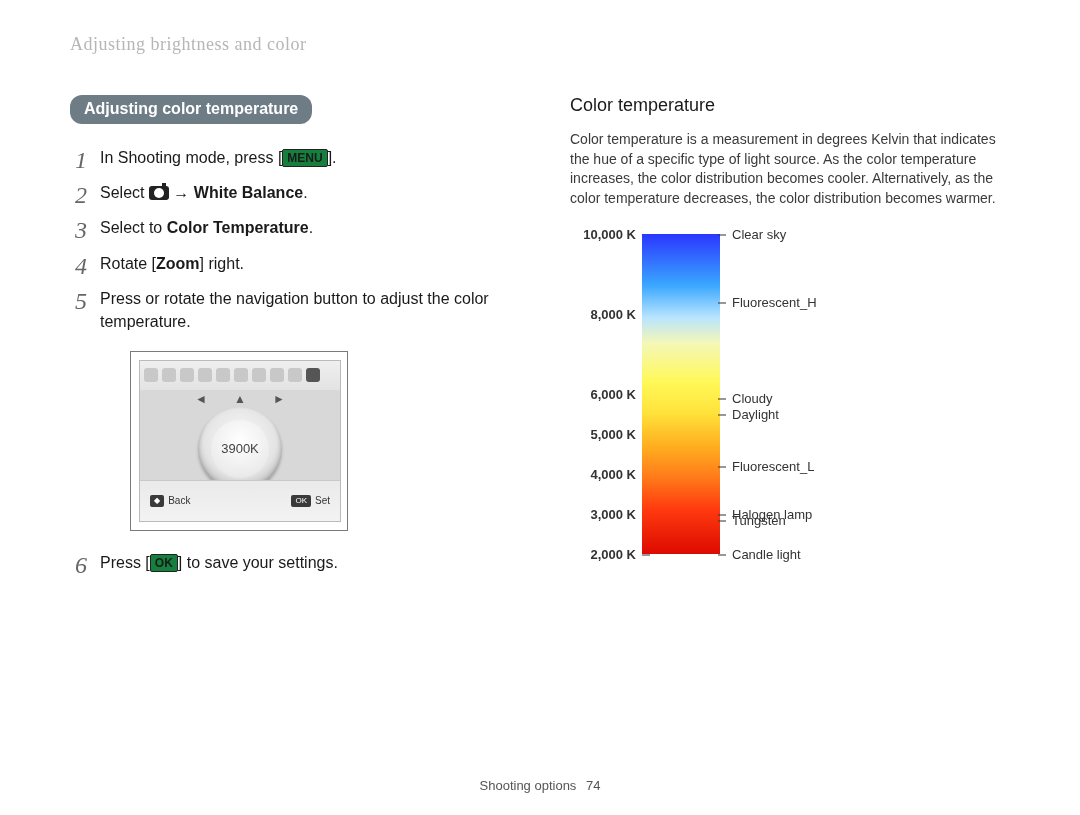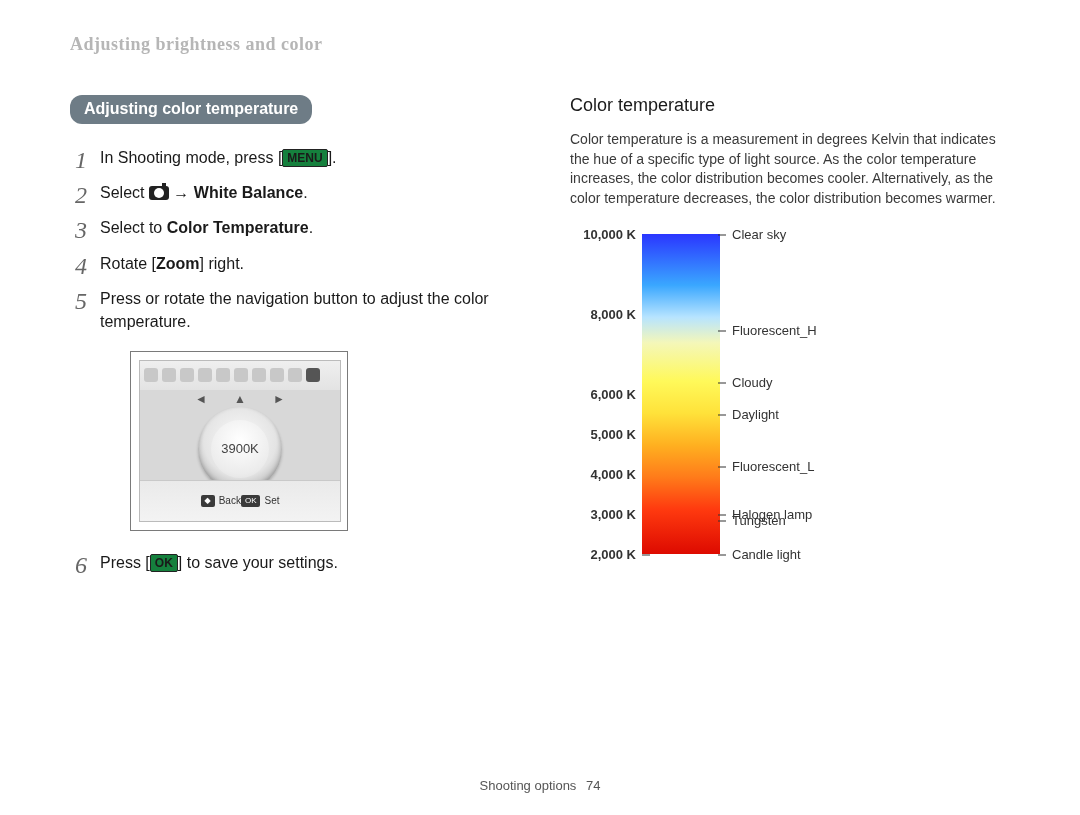--- a/index.html
+++ b/index.html
@@ -18,21 +18,21 @@
     width: 1080px;
     height: 815px;
     box-sizing: border-box;
     padding: 34px 70px 30px 70px;
   }
   .breadcrumb {
     color: #b6b6b6;
     font-size: 18px;
     letter-spacing: 0.5px;
     font-family: Georgia, "Times New Roman", serif;
-    font-weight: 700;
+    font-weight: 400;
     margin-bottom: 40px;
   }
   .two-col {
     display: flex;
     gap: 60px;
   }
   .col-left  { width: 470px; }
   .col-right { width: 470px; }
 
   .pill {
@@ -172,21 +172,21 @@
     justify-content: space-between;
     font-size: 12px;
     color: #555;
   }
   .lcd-bottom {
     position: absolute;
     bottom: 0; left: 0; right: 0;
     height: 24px;
     display: flex;
     align-items: center;
-    justify-content: center;
+    justify-content: space-between;
     padding: 8px 10px;
     font-size: 10px;
     color: #333;
     background: linear-gradient(#eaeaea, #f3f3f3);
     border-top: 1px solid #c9c9c9;
   }
   .chip {
     display: inline-block;
     background: #3a3a3a;
     color: #fff;
@@ -351,22 +351,22 @@
             <span class="ct-mark-l" style="top: 80px;">8,000 K</span>
             <span class="ct-mark-l" style="top: 160px;">6,000 K</span>
             <span class="ct-mark-l" style="top: 200px;">5,000 K</span>
             <span class="ct-mark-l" style="top: 240px; margin-left: 7px;">4,000 K</span>
             <span class="ct-mark-l" style="top: 280px;">3,000 K</span>
             <span class="ct-mark-l" style="top: 320px;">2,000 K</span>
           </div>
         <div class="ct-bar" id="ct-bar"></div>
         <div class="ct-right" id="ct-right">
             <span class="ct-mark-r" style="top: 0px;">Clear sky</span>
-            <span class="ct-mark-r" style="top: 96px;">Fluorescent_H</span>
-            <span class="ct-mark-r" style="top: 148px;">Cloudy</span>
+            <span class="ct-mark-r" style="top: 68px;">Fluorescent_H</span>
+            <span class="ct-mark-r" style="top: 164px;">Cloudy</span>
             <span class="ct-mark-r" style="top: 180px;">Daylight</span>
             <span class="ct-mark-r" style="top: 232px;">Fluorescent_L</span>
             <span class="ct-mark-r" style="top: 280px;">Halogen lamp</span>
             <span class="ct-mark-r" style="top: 286px;">Tungsten</span>
             <span class="ct-mark-r" style="top: 320px;">Candle light</span>
           </div>
       </div>
     </div>
 
   </div>

